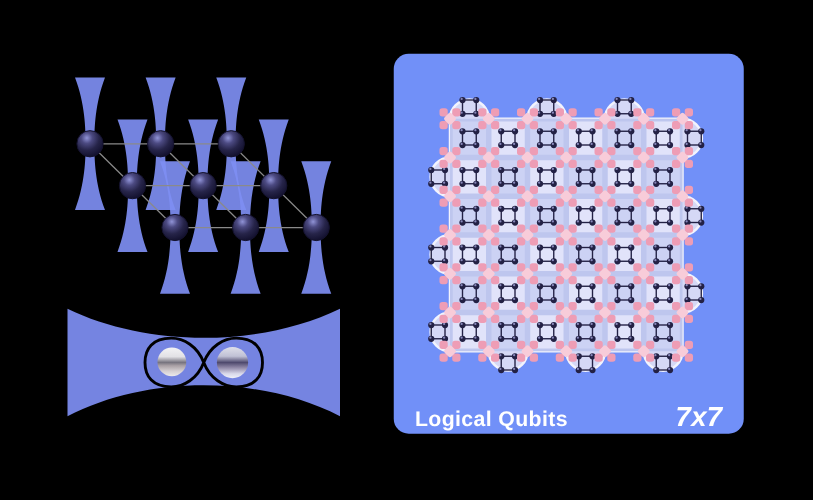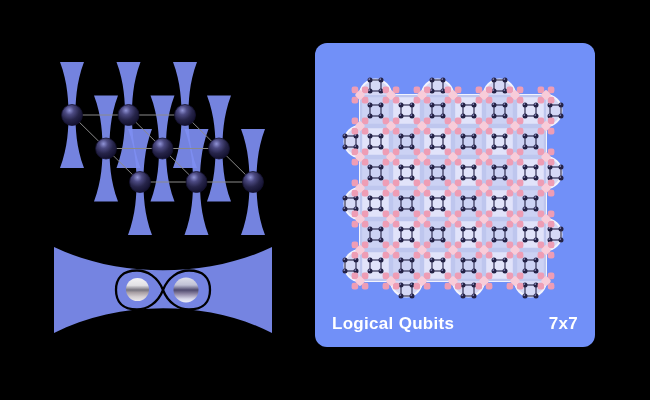--- a/index.html
+++ b/index.html
@@ -8,25 +8,25 @@
     background:#000;font-family:"Liberation Sans","DejaVu Sans",sans-serif;
   }
   #stage{position:absolute;inset:0;}
   #left-figure{position:absolute;left:0;top:0;width:300px;height:400px;}
   #qubit-panel{
     position:absolute;left:315px;top:43px;width:280px;height:304px;
     border-radius:12px;
   }
   #patch-svg{position:absolute;inset:0;width:100%;height:100%;}
   #panel-footer{
-    position:absolute;left:17px;right:17px;bottom:13px;
+    position:absolute;left:17px;right:17px;bottom:0;
     display:flex;justify-content:space-between;align-items:baseline;text-align:right;
   }
   #panel-title{font-size:17px;font-weight:600;letter-spacing:.3px;}
-  #panel-size{font-size:17px;font-weight:700;letter-spacing:.3px;}
+  #panel-size{font-size:22px;font-weight:700;letter-spacing:.3px;font-style:italic;}
 </style>
 </head>
 <body style="background: rgb(0, 0, 0);">
 
 <div id="stage">
 
   <svg id="left-figure" viewBox="0 0 300 400">
     <defs>
       <radialGradient id="atomGrad" cx="38%" cy="28%" r="75%">
         <stop offset="0%" stop-color="#9093D6"></stop>

